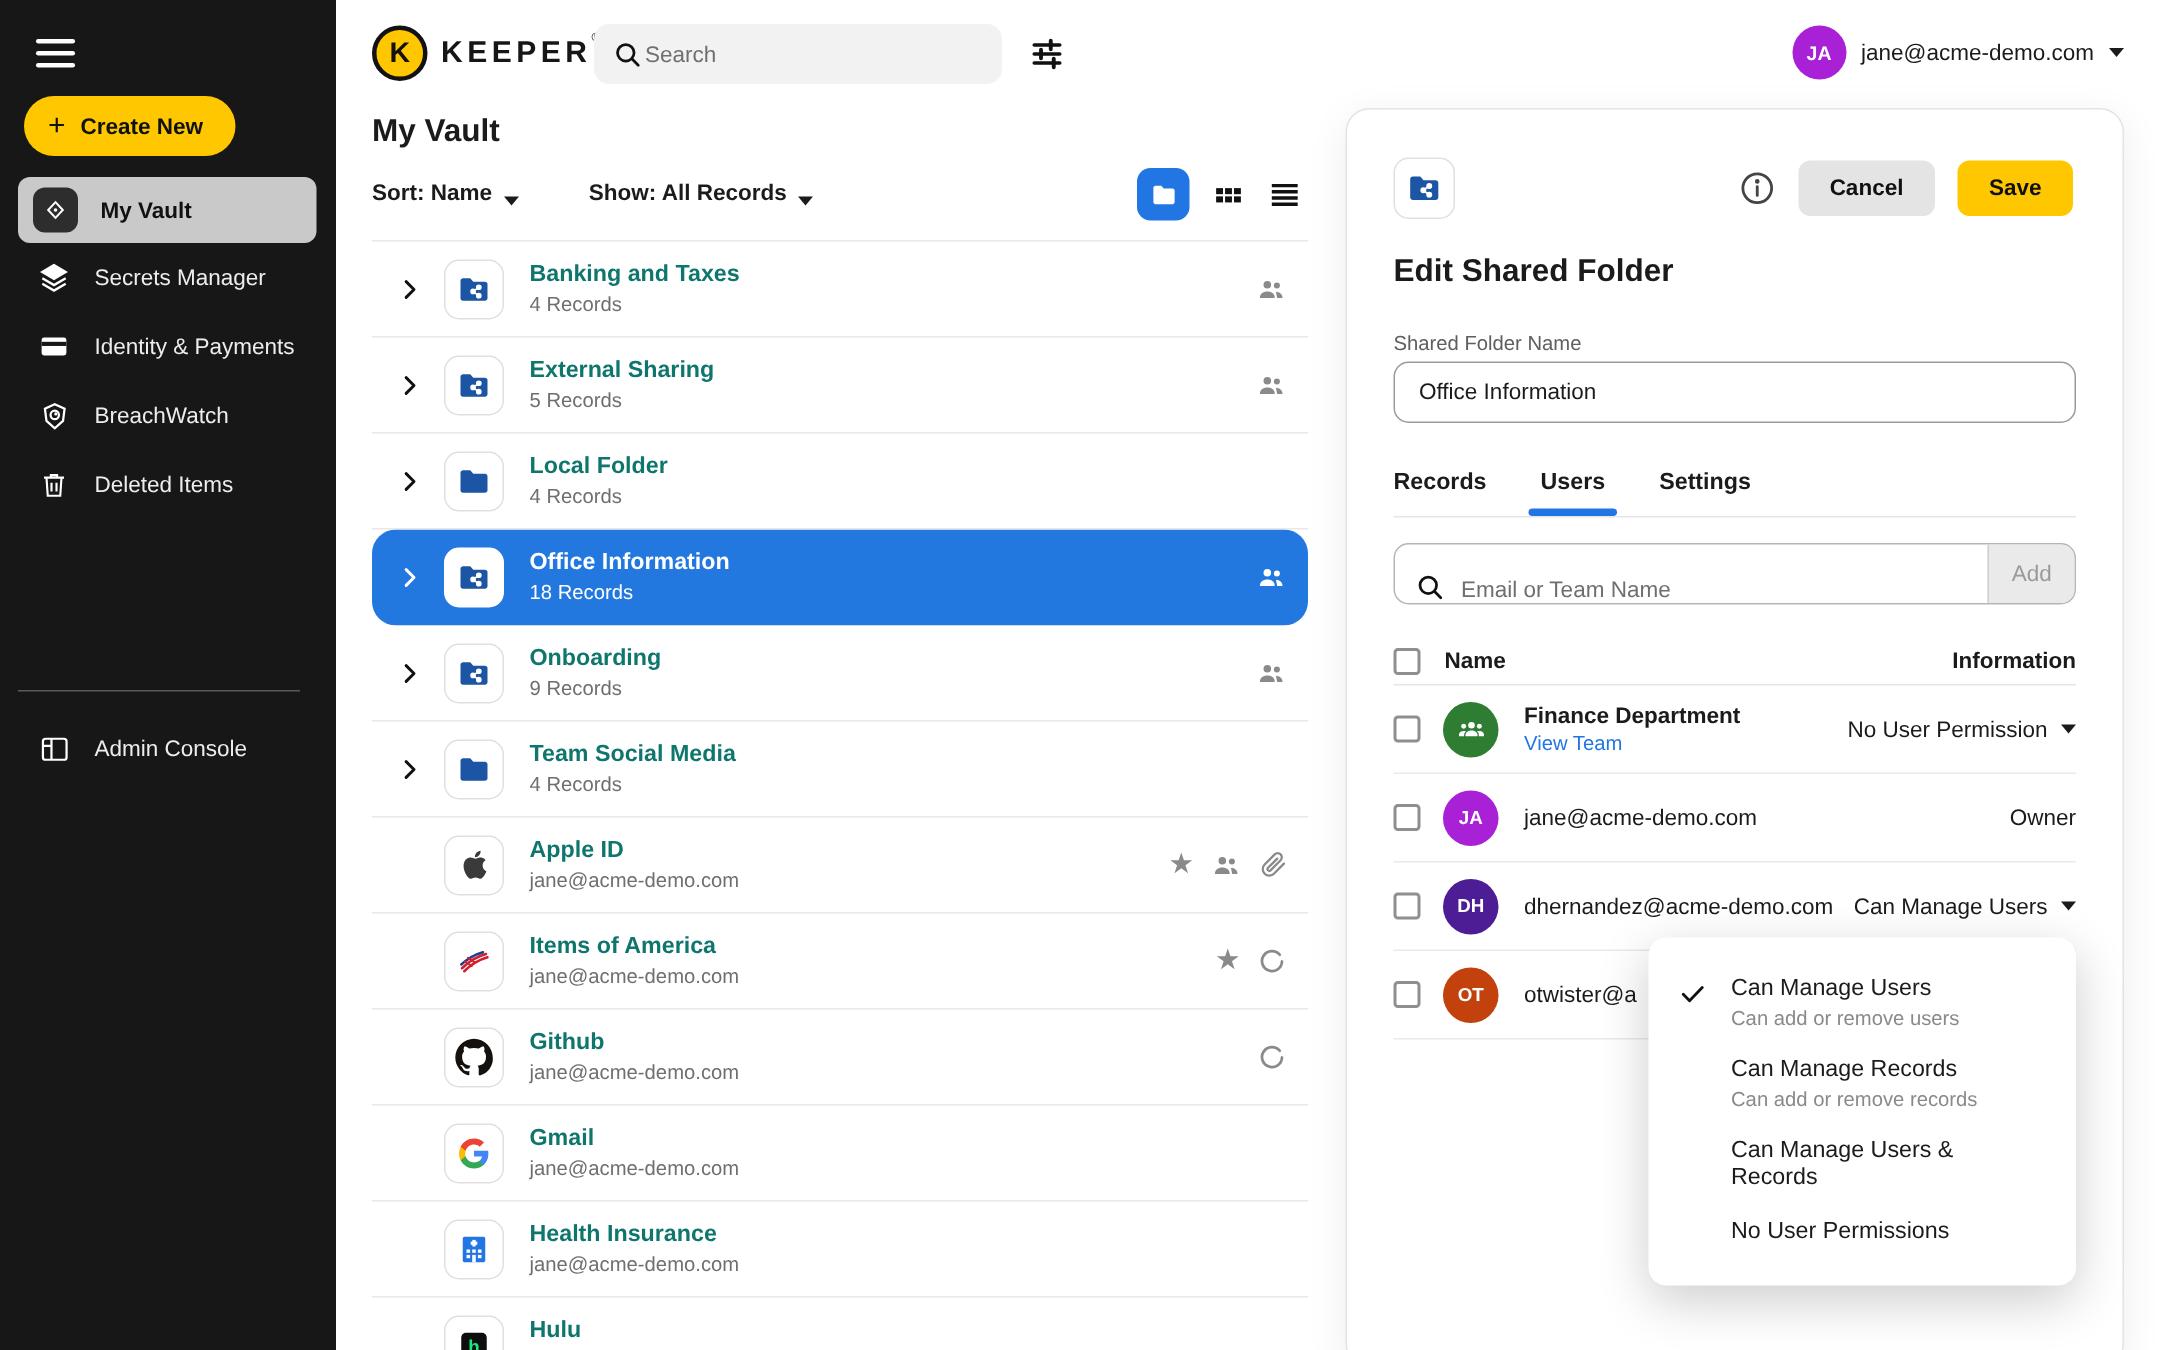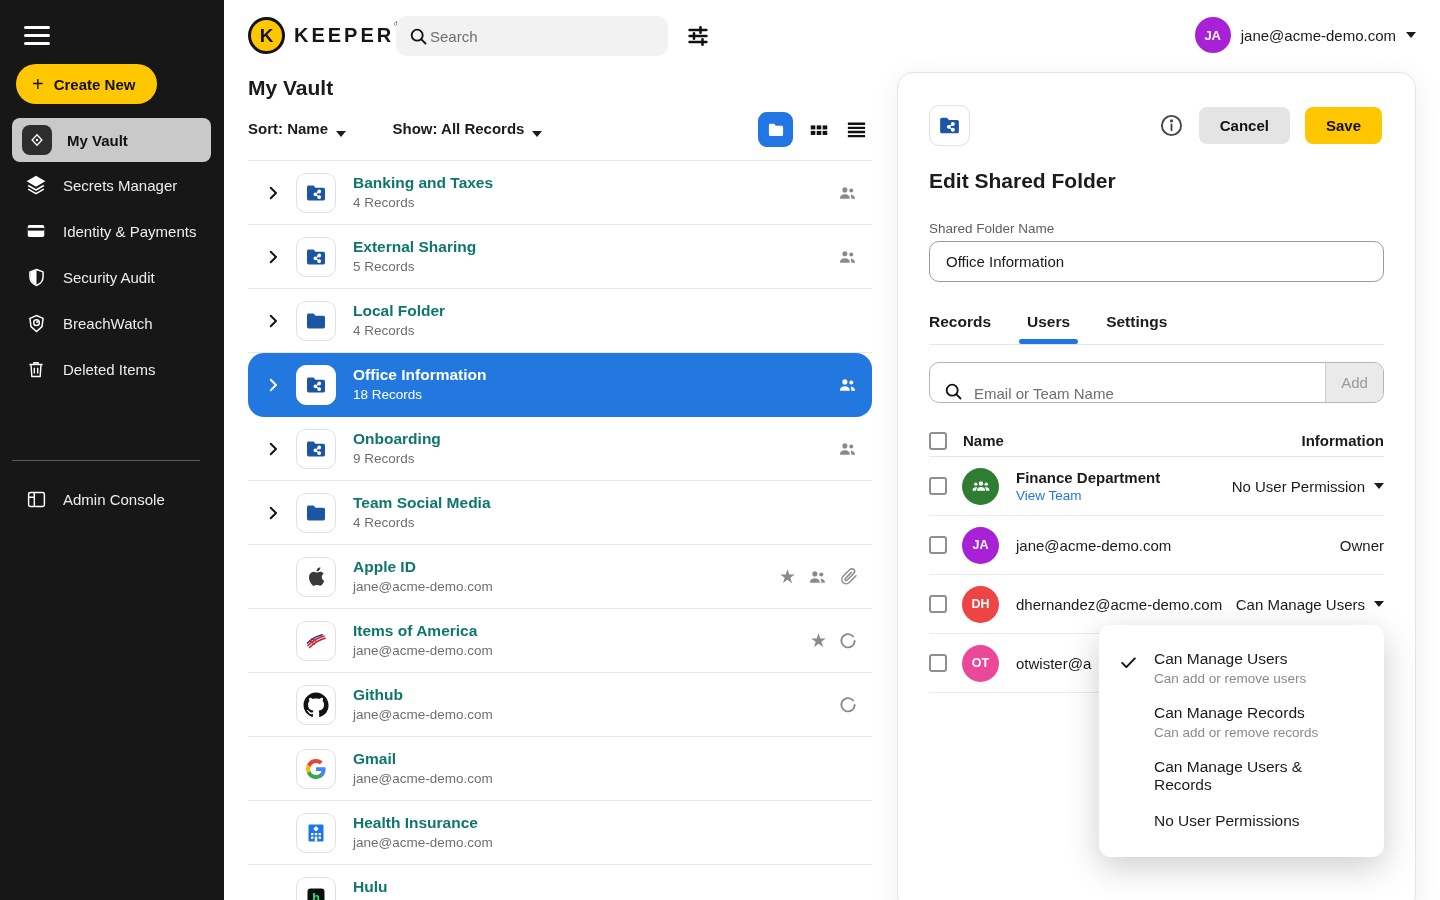--- a/index.html
+++ b/index.html
@@ -161,29 +161,20 @@
         <svg width="22" height="22" viewBox="0 0 24 24">
             <rect x="3" y="5.5" width="18" height="13" rx="1.8" fill="#fff"></rect>
           <rect x="3" y="8.6" width="18" height="3" fill="#171717"></rect>
           </svg>
       </span>
       <span>Identity &amp; Payments</span>
     </div>
     <div class="nav-item">
       <span class="nav-icon">
         <svg width="21" height="21" viewBox="0 0 24 24" fill="none" stroke="#fff" stroke-width="1.7">
-          <path d="M12 2.8l7.5 2.8v5.6c0 4.9-3.2 8.2-7.5 10-4.3-1.8-7.5-5.1-7.5-10V5.6z"></path>
-          <path d="M12 3.1L5.2 5.7v5.4c0 4.4 2.9 7.4 6.8 9.2z" fill="#fff" stroke="none"></path>
-        </svg>
-      </span>
-      <span>Security Audit</span>
-    </div>
-    <div class="nav-item">
-      <span class="nav-icon">
-        <svg width="21" height="21" viewBox="0 0 24 24" fill="none" stroke="#fff" stroke-width="1.7">
           <path d="M12 2.8l7.5 3.4-1.2 9.3L12 21.2l-6.3-5.7-1.2-9.3z"></path>
           <circle cx="12" cy="11" r="3.2"></circle>
             <circle cx="12.8" cy="10.2" r="1.2" fill="#fff" stroke="none"></circle>
         </svg>
       </span>
       <span>BreachWatch</span>
     </div>
     <div class="nav-item">
       <span class="nav-icon">
         <svg width="20" height="20" viewBox="0 0 24 24" fill="none" stroke="#fff" stroke-width="1.7">
@@ -644,31 +635,31 @@
 
   <div class="urow" style="top:443px">
     <span class="checkbox"></span>
     <span class="uavatar" style="background:#A821D6">JA</span>
     <span class="uname">jane@acme-demo.com</span>
     <span class="uperm">Owner</span>
   </div>
 
   <div class="urow" style="top:502px">
     <span class="checkbox"></span>
-    <span class="uavatar" style="background:#ef4444">DH</span>
+    <span class="uavatar" style="background:#4c1d95">DH</span>
     <span class="uname">dhernandez@acme-demo.com</span>
     <span class="uperm">
       <span>Can Manage Users</span>
         <span class="caret"></span>
     </span>
   </div>
 
   <div class="urow" style="top:561px">
     <span class="checkbox"></span>
-    <span class="uavatar" style="background:#ec4899">OT</span>
+    <span class="uavatar" style="background:#c2410c">OT</span>
     <span class="uname">otwister@a</span>
   </div>
 
   <div class="menu">
     <div class="mitem">
       <span class="mcheck">
         <svg width="19" height="19" viewBox="0 0 24 24" fill="none" stroke="#111" stroke-width="2.4" stroke-linecap="round" stroke-linejoin="round">
             <path d="M4 12.5l5.3 5.3L20 6.8"></path>
           </svg>
       </span>

